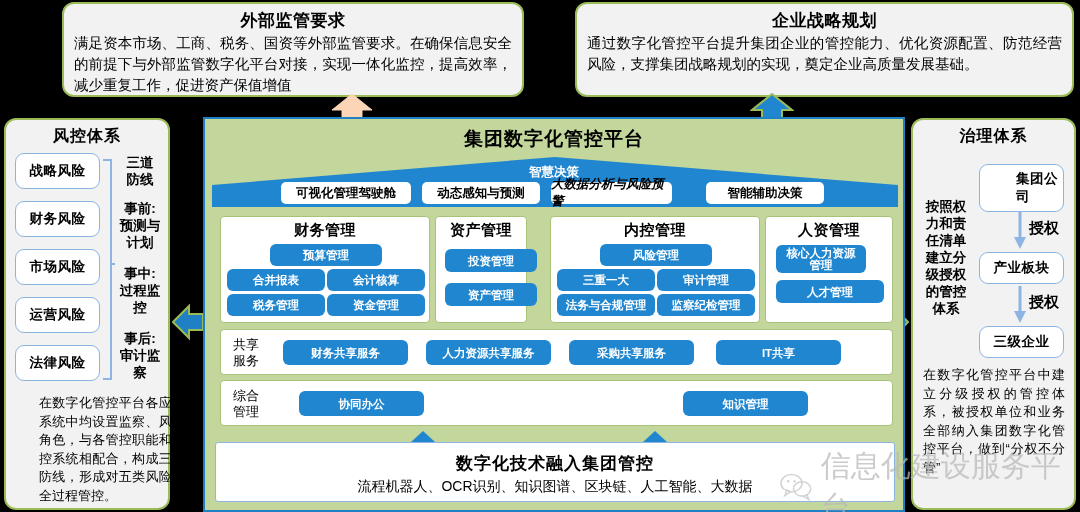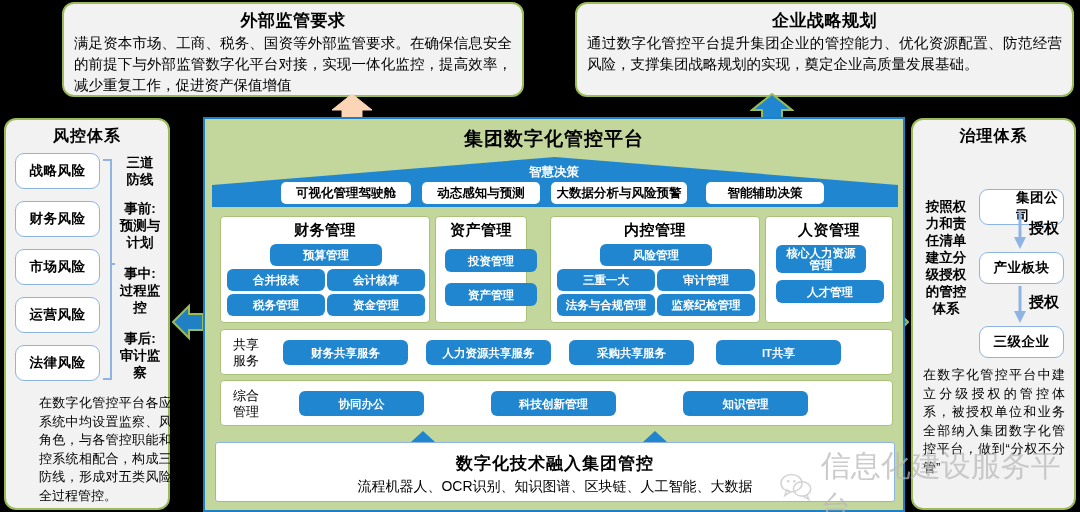--- a/index.html
+++ b/index.html
@@ -248,21 +248,21 @@
 
   <svg style="position:absolute; left:172px; top:302px; width:32px; height:40px;" viewBox="0 0 32 40">
     <polygon points="1,20 17,4 17,12 31,12 31,28 17,28 17,36" fill="#1f80c4" stroke="#9bbb59" stroke-width="2"></polygon>
   </svg>
 
   <div class="card" style="left:911px; top:118px; width:165px; height:392px;">
     <div class="sidetitle">治理体系</div>
 
     <div class="gov-side" style="left:10px; top:78px;">按照权力和责任清单建立分级授权的管控体系</div>
 
-    <div class="gov-node" style="left:66px; top:69px; width:85px; height:36px;padding-left:36px;">集团公司</div>
+    <div class="gov-node" style="left:66px; top:44px; width:85px; height:48px;padding-left:36px;">集团公司</div>
     <div class="gov-node" style="left:66px; top:132px; width:85px; height:32px;">产业板块</div>
     <div class="gov-node" style="left:66px; top:206px; width:85px; height:32px;">三级企业</div>
 
     <svg style="position:absolute; left:100px; top:92px; width:14px; height:38px;" viewBox="0 0 14 38">
       <line x1="7" y1="0" x2="7" y2="26" stroke="#8eb4e3" stroke-width="3"></line>
       <polygon points="7,37 1,25 13,25" fill="#8eb4e3"></polygon>
     </svg>
     <svg style="position:absolute; left:100px; top:166px; width:14px; height:38px;" viewBox="0 0 14 38">
       <line x1="7" y1="0" x2="7" y2="26" stroke="#8eb4e3" stroke-width="3"></line>
       <polygon points="7,37 1,25 13,25" fill="#8eb4e3"></polygon>
@@ -282,21 +282,21 @@
 
     <div class="maintitle">集团数字化管控平台</div>
 
     <svg class="roof" viewBox="0 0 686 50" preserveAspectRatio="none">
       <polygon points="343,0 686,28 686,50 0,50 0,28" fill="#1f86cf"></polygon>
     </svg>
     <div class="roof-label">智慧决策</div>
 
     <div class="roof-chip" style="left:76px; width:130px;">可视化管理驾驶舱</div>
     <div class="roof-chip" style="left:217px; width:118px;">动态感知与预测</div>
-    <div class="roof-chip" style="left:346px; width:136px;">大数据分析与风险预警</div>
+    <div class="roof-chip" style="left:346px; width:121px;font-style:italic;">大数据分析与风险预警</div>
     <div class="roof-chip" style="left:501px; width:118px;">智能辅助决策</div>
 
     <div class="colbox" style="left:15px; top:97px; width:210px; height:107px;">
       <div class="ch">财务管理</div>
       <div class="bluebtn" style="left:49px; top:27px; width:112px; height:22px;">预算管理</div>
       <div class="bluebtn" style="left:6px; top:52px; width:98px; height:22px;">合并报表</div>
       <div class="bluebtn" style="left:106px; top:52px; width:98px; height:22px;">会计核算</div>
       <div class="bluebtn" style="left:6px; top:77px; width:98px; height:22px;">税务管理</div>
       <div class="bluebtn" style="left:106px; top:77px; width:98px; height:22px;">资金管理</div>
     </div>
@@ -329,21 +329,20 @@
       <div class="bluebtn" style="left:62px; top:10px; width:125px; height:25px;">财务共享服务</div>
       <div class="bluebtn" style="left:205px; top:10px; width:125px; height:25px;">人力资源共享服务</div>
       <div class="bluebtn" style="left:348px; top:10px; width:125px; height:25px;">采购共享服务</div>
       <div class="bluebtn" style="left:495px; top:10px; width:125px; height:25px;">IT共享</div>
     </div>
 
     <div class="rowband" style="left:15px; top:261px; width:673px; height:46px;">
       <div class="rowlabel" style="left:8px; top:7px; white-space:pre-line;"><span>综合
 管理</span></div>
       <div class="bluebtn" style="left:78px; top:10px; width:125px; height:25px;">协同办公</div>
-      <div class="bluebtn" style="left:270px; top:10px; width:125px; height:25px;">科技创新管理</div>
       <div class="bluebtn" style="left:462px; top:10px; width:125px; height:25px;">知识管理</div>
     </div>
 
     <svg style="position:absolute; left:205px; top:312px; width:26px; height:22px;" viewBox="0 0 26 22">
       <polygon points="13,0 25,11 19,11 19,21 7,21 7,11 1,11" fill="#1f86cf"></polygon>
     </svg>
     <svg style="position:absolute; left:437px; top:312px; width:26px; height:22px;" viewBox="0 0 26 22">
       <polygon points="13,0 25,11 19,11 19,21 7,21 7,11 1,11" fill="#1f86cf"></polygon>
     </svg>
 

